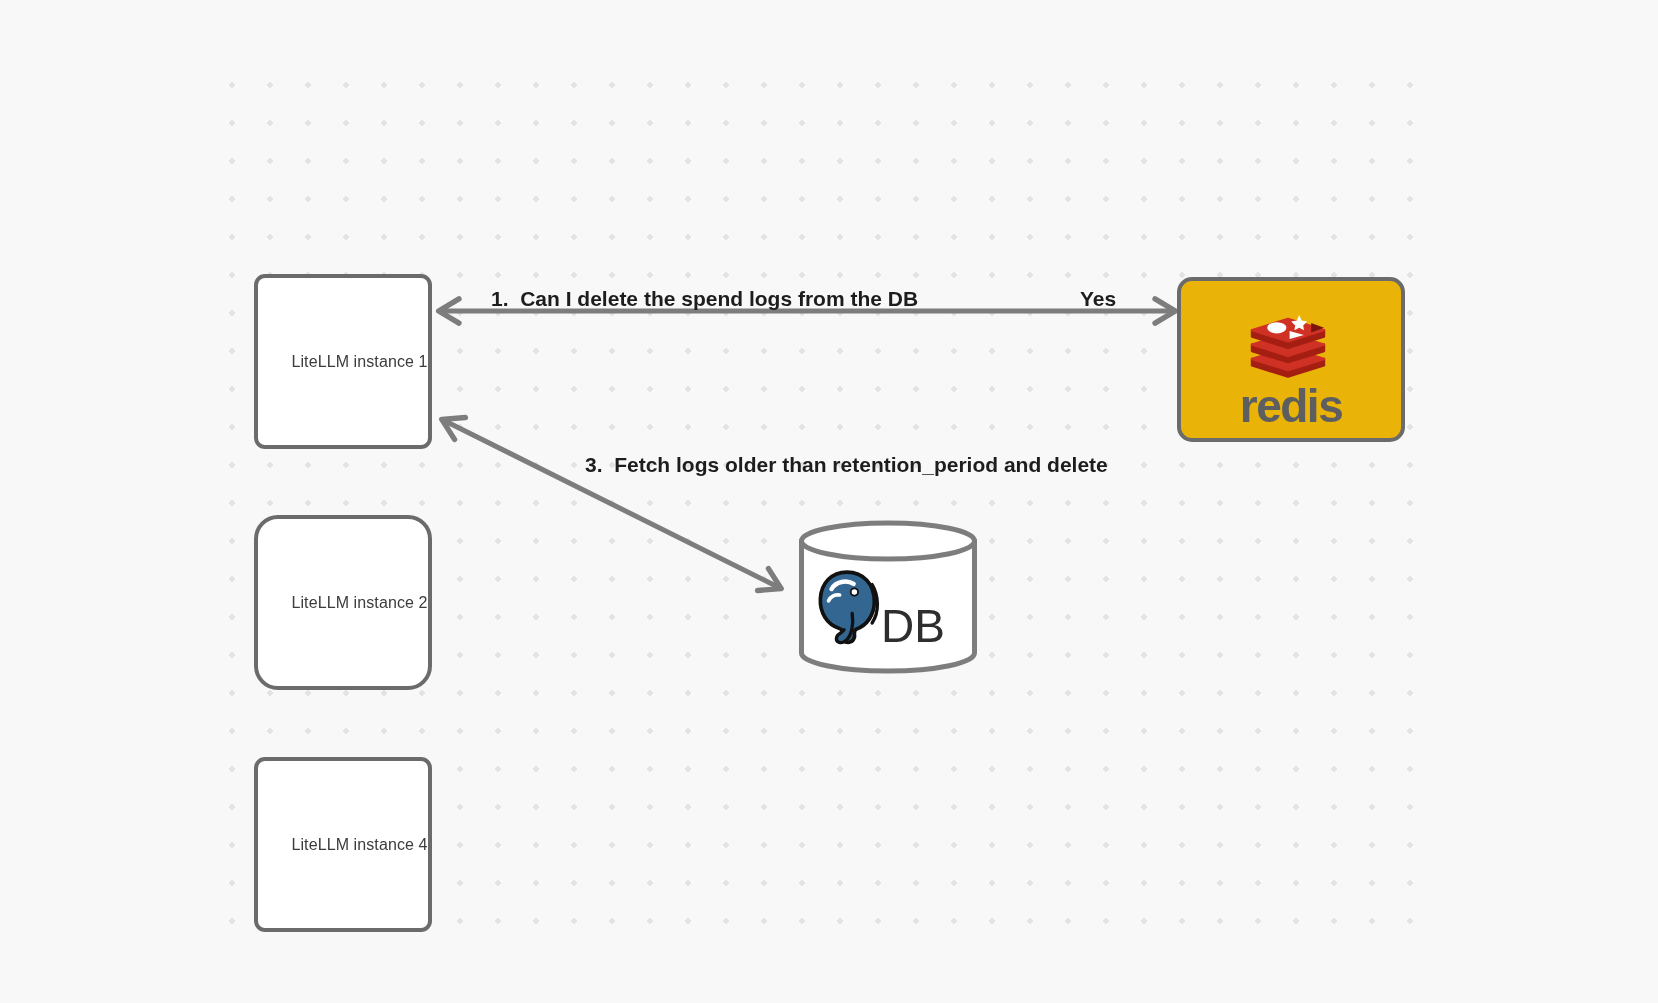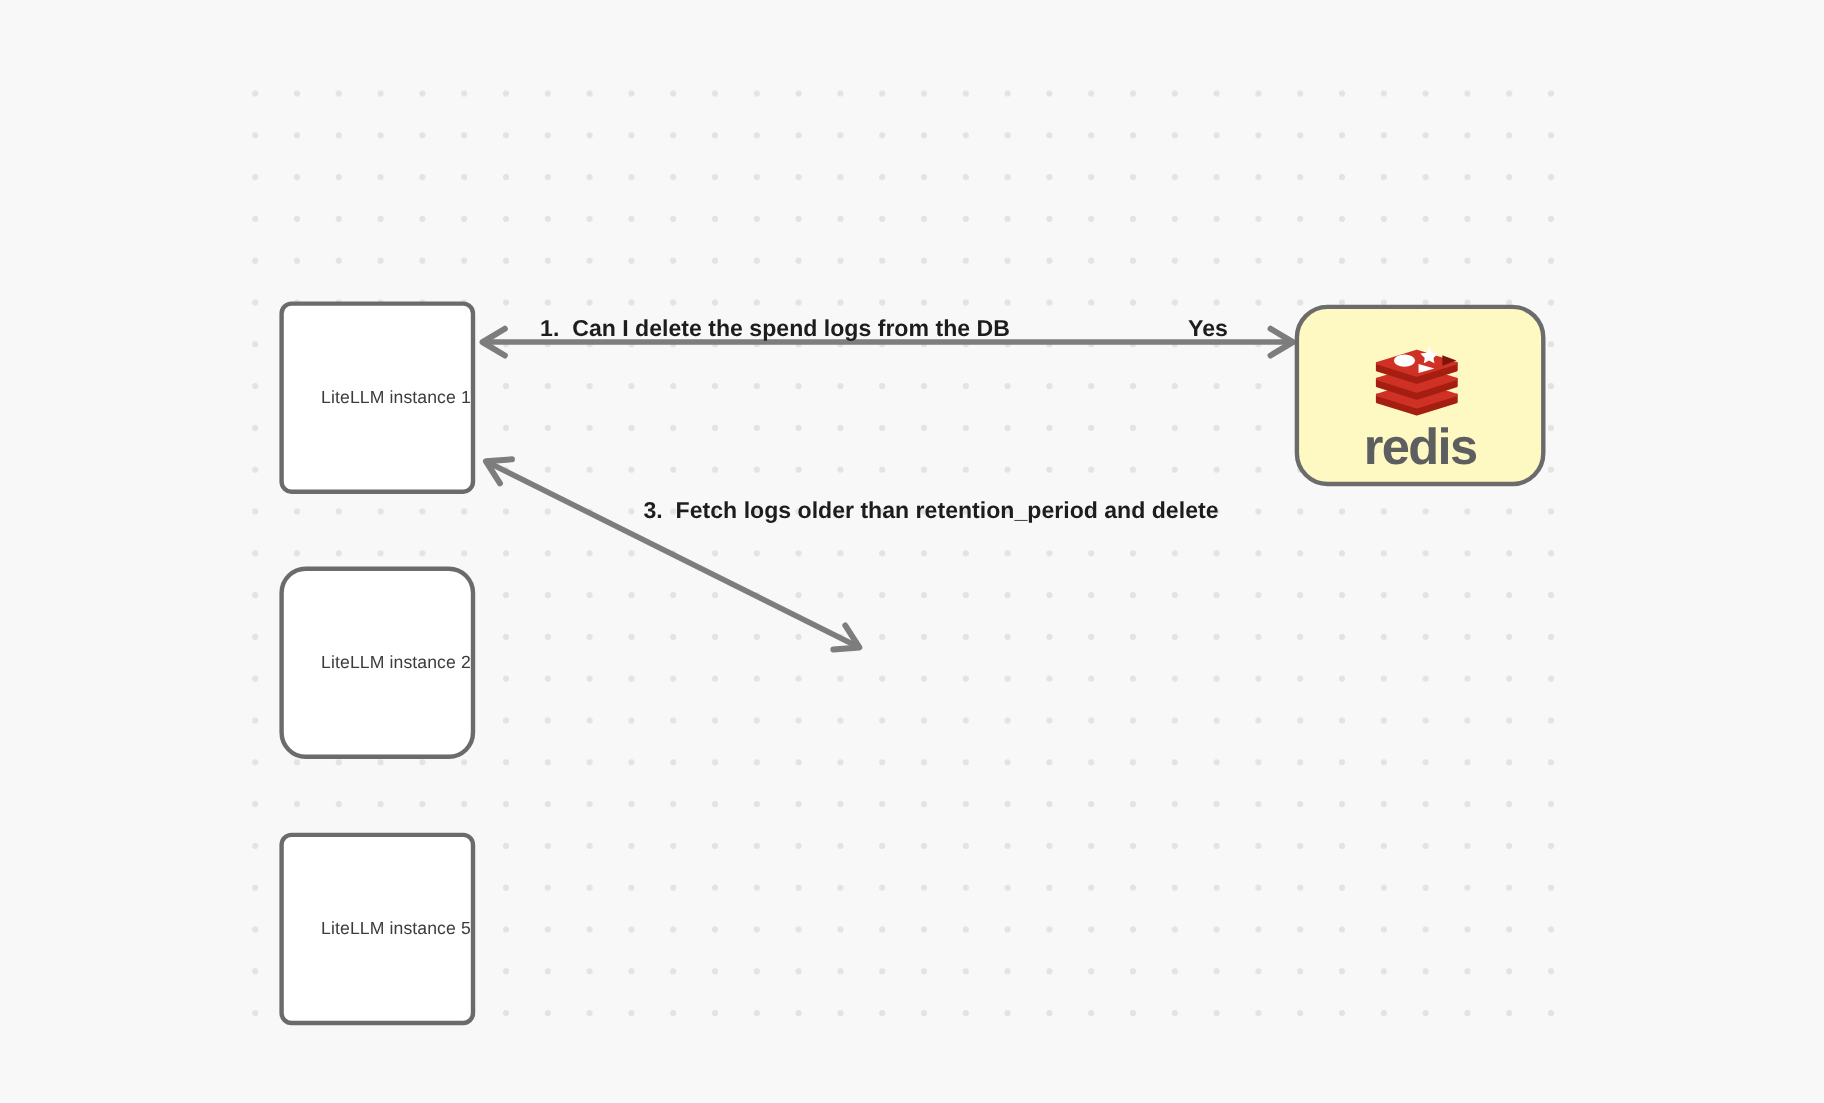--- a/index.html
+++ b/index.html
@@ -25,39 +25,39 @@
     pointer-events: none;
   }
   .node-box {
     position: absolute;
     left: 254px;
     width: 178px; height: 175px;
     box-sizing: border-box;
     background: #ffffff;
     border: 4px solid #6b6b6b;
     border-radius: 11px;
-    display: flex; align-items: center; justify-content: flex-end; padding-left: 33px;
+    display: flex; align-items: center; justify-content: center; padding-left: 33px;
   }
   .node-box .box-label {
     font-size: 16px;
     color: #3c3c3c;
     letter-spacing: 0.1px;
   }
   .box1 { top: 274px; }
   .box2 { top: 515px; border-radius: 24px; }
   .box3 { top: 757px; }
 
   .redis-node {
     position: absolute;
     left: 1177px; top: 277px;
     width: 228px; height: 165px;
     box-sizing: border-box;
-    background: #fef9c3;
+    background: #eab308;
     border: 4px solid #6b6b6b;
-    border-radius: 30px;
+    border-radius: 15px;
   }
   .redis-cubes { position: absolute; left: 67px; top: 33px; }
   .redis-word {
     position: absolute;
     left: 0; right: 0; top: 98px;
     text-align: center;
     font-size: 46px;
     font-weight: 700;
     letter-spacing: -1.5px;
     color: #5d5e60;
@@ -110,21 +110,21 @@
   <div class="edge-label label-yes">Yes</div>
   <div class="edge-label label-2">3.  Fetch logs older than retention_period and delete</div>
 
   <div class="node-box box1">
     <span class="box-label">LiteLLM instance 1</span>
   </div>
   <div class="node-box box2">
     <span class="box-label">LiteLLM instance 2</span>
   </div>
   <div class="node-box box3">
-    <span class="box-label">LiteLLM instance 5</span>
+    <span class="box-label">LiteLLM instance 4</span>
   </div>
 
   <div class="redis-node">
     <svg class="redis-cubes" width="80" height="66" viewBox="0 0 100 82">
 
       <polygon points="5,56 50,70 95,56 95,64 50,78 5,64" fill="#a41e11" stroke="#a41e11" stroke-width="3" stroke-linejoin="round"></polygon>
       <polygon points="50,42 95,56 50,70 5,56" fill="#cf3124" stroke="#cf3124" stroke-width="3" stroke-linejoin="round"></polygon>
 
       <polygon points="5,38 50,52 95,38 95,46 50,60 5,46" fill="#a41e11" stroke="#a41e11" stroke-width="3" stroke-linejoin="round"></polygon>
       <polygon points="50,24 95,38 50,52 5,38" fill="#cf3124" stroke="#cf3124" stroke-width="3" stroke-linejoin="round"></polygon>
@@ -133,14 +133,31 @@
       <polygon points="50,6 95,20 50,34 5,20" fill="#cf3124" stroke="#cf3124" stroke-width="3" stroke-linejoin="round"></polygon>
 
       <ellipse cx="36" cy="17" rx="12" ry="7" fill="#ffffff"></ellipse>
       <polygon points="52,21 70,26 52,31" fill="#ffffff"></polygon>
       <polygon points="64,1 67,8 74,9 69,14 70,20 64,17 58,20 59,14 54,9 61,8" fill="#ffffff"></polygon>
       <polygon points="79,11 95,17 79,23" fill="#7c150d"></polygon>
     </svg>
     <div class="redis-word">redis</div>
   </div>
 
+  <div class="db-node">
+    <svg class="cyl-shape" width="180" height="154" viewBox="0 0 180 154">
+      <path d="M3.5 21 L3.5 133 A 86.5 18 0 0 0 176.5 133 L176.5 21 Z" fill="#ffffff" stroke="#7d7d7d" stroke-width="5" stroke-linejoin="round"></path>
+      <ellipse cx="90" cy="21" rx="86.5" ry="18" fill="#ffffff" stroke="#7d7d7d" stroke-width="5"></ellipse>
+    </svg>
+    <svg class="pg-elephant" width="68" height="80" viewBox="0 0 92 108">
+      <g stroke="#111111" stroke-linejoin="round" stroke-linecap="round">
+        <path d="M80 21 C89 36 90 58 80 73" fill="none" stroke-width="4.5"></path>
+        <path d="M46 4 C25 4 11 19 10 40 C9 59 19 75 35 80 C39 81 41 85 40 89 C39 95 43 100 49 99 C55 98 57 92 56 87 C56 84 57 82 59 81 C73 76 83 62 83 44 C83 20 68 4 46 4 Z" fill="#336791" stroke-width="5"></path>
+        <path d="M53 60 C55 74 53 90 44 97 C38 102 30 99 32 92 C34 86 40 87 42 82" fill="#336791" stroke-width="4.5"></path>
+      </g>
+      <path d="M25 27 C31 17 45 14 55 20" stroke="#ffffff" stroke-width="6" fill="none" stroke-linecap="round"></path>
+      <path d="M21 43 C24 37 30 34 36 35" stroke="#ffffff" stroke-width="5" fill="none" stroke-linecap="round"></path>
+      <circle cx="56" cy="31" r="5" fill="#ffffff" stroke="#111111" stroke-width="2.5"></circle>
+    </svg>
+    <span class="db-label">DB</span>
+  </div>
 
 </div>
 
 </body></html>

